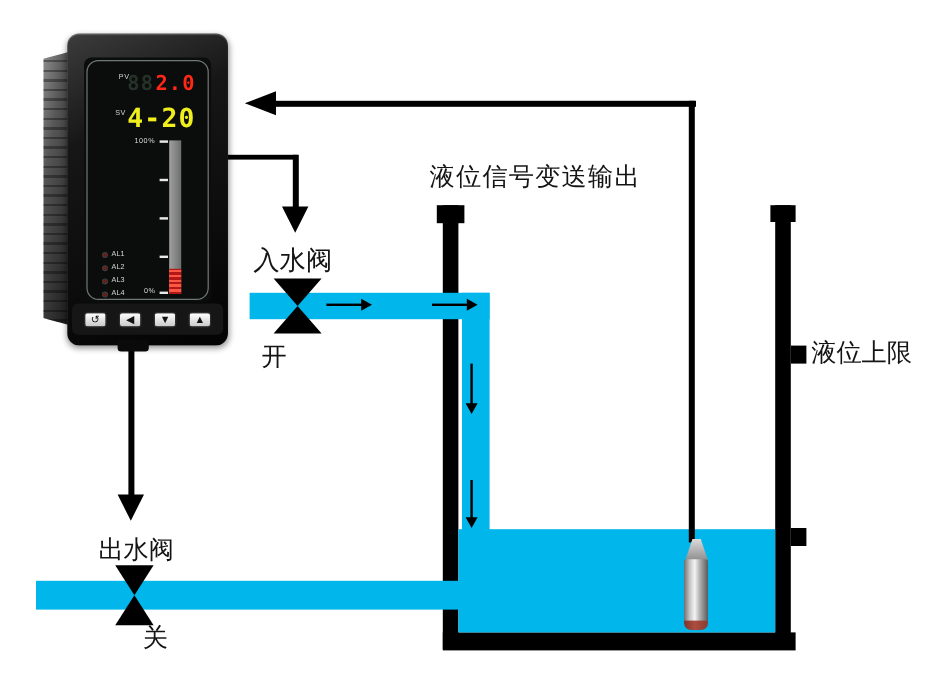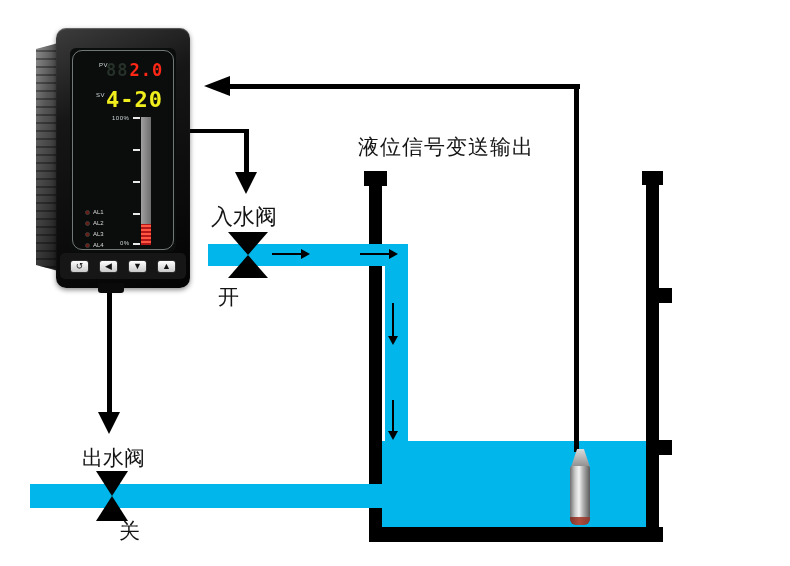--- a/index.html
+++ b/index.html
@@ -127,20 +127,21 @@
 
   <div class="abs probe-cone" style="left:571px;top:449px;width:19px;height:18px;"></div>
   <div class="abs probe-body" style="left:570px;top:466px;width:20px;height:52px;"></div>
   <div class="abs probe-cap" style="left:570px;top:517px;width:20px;height:8px;"></div>
 
   <div class="abs cjk" style="left:358px;top:93px;font-size:21px;letter-spacing:1px;margin-top:40px;">液位信号变送输出</div>
   <div class="abs cjk" style="left:211px;top:202px;font-size:22px;text-align:center;">入水阀</div>
   <div class="abs cjk" style="left:218px;top:283px;font-size:21px;">开</div>
   <div class="abs cjk" style="left:82px;top:444px;font-size:21px;">出水阀</div>
   <div class="abs cjk" style="left:119px;top:517px;font-size:21px;">关</div>
+  <div class="abs cjk" style="left:676px;top:280px;font-size:21px;">液位上限</div>
 
   <div class="abs" id="instrument">
     <div class="abs" id="inst-side"></div>
     <div class="abs" id="inst-front">
       <div class="abs" id="inst-face">
         <div class="abs" id="inst-ring"></div>
 
         <div class="abs tinylabel" style="left:29px;top:14px;">PV</div>
         <div class="abs" style="left:36px;top:14px;display:flex;gap:1px;">
           <span class="seg seg-ghost">88</span>

